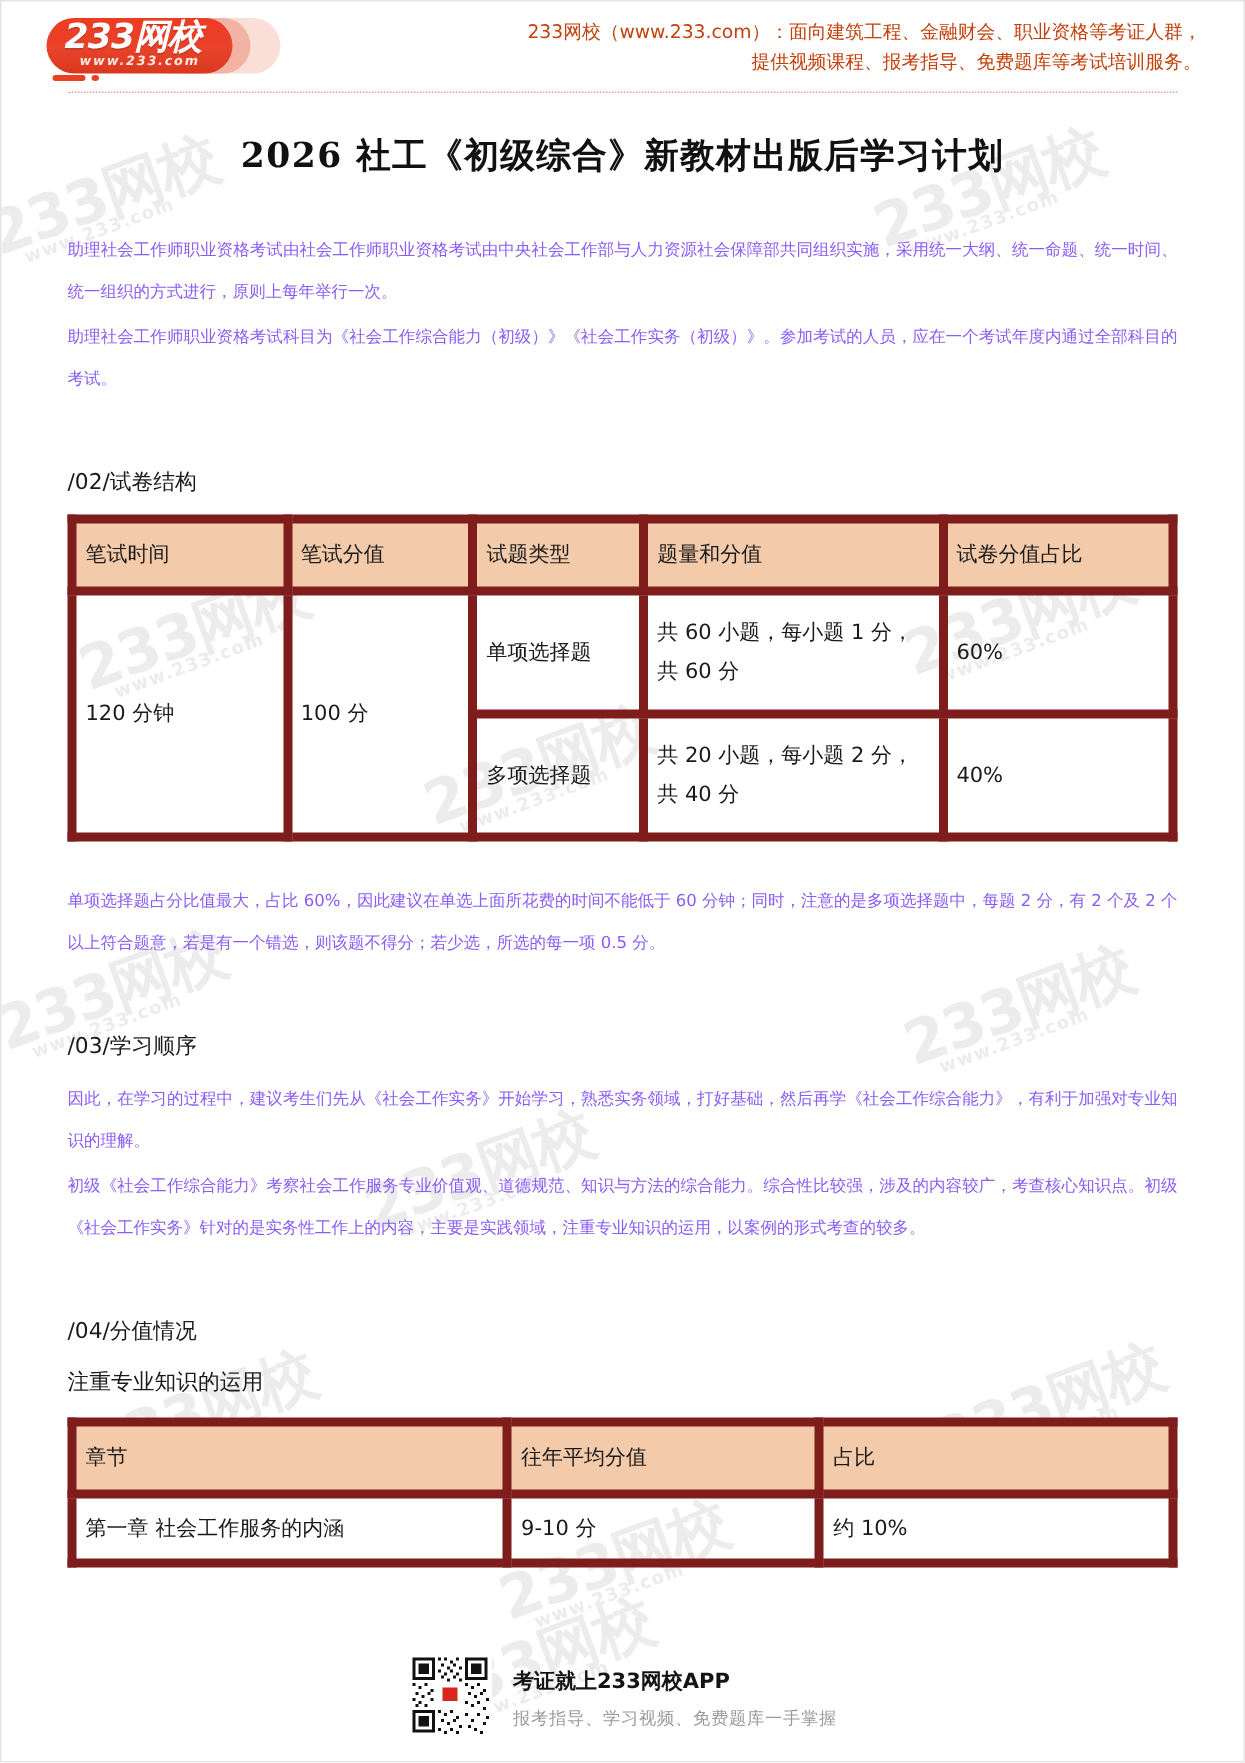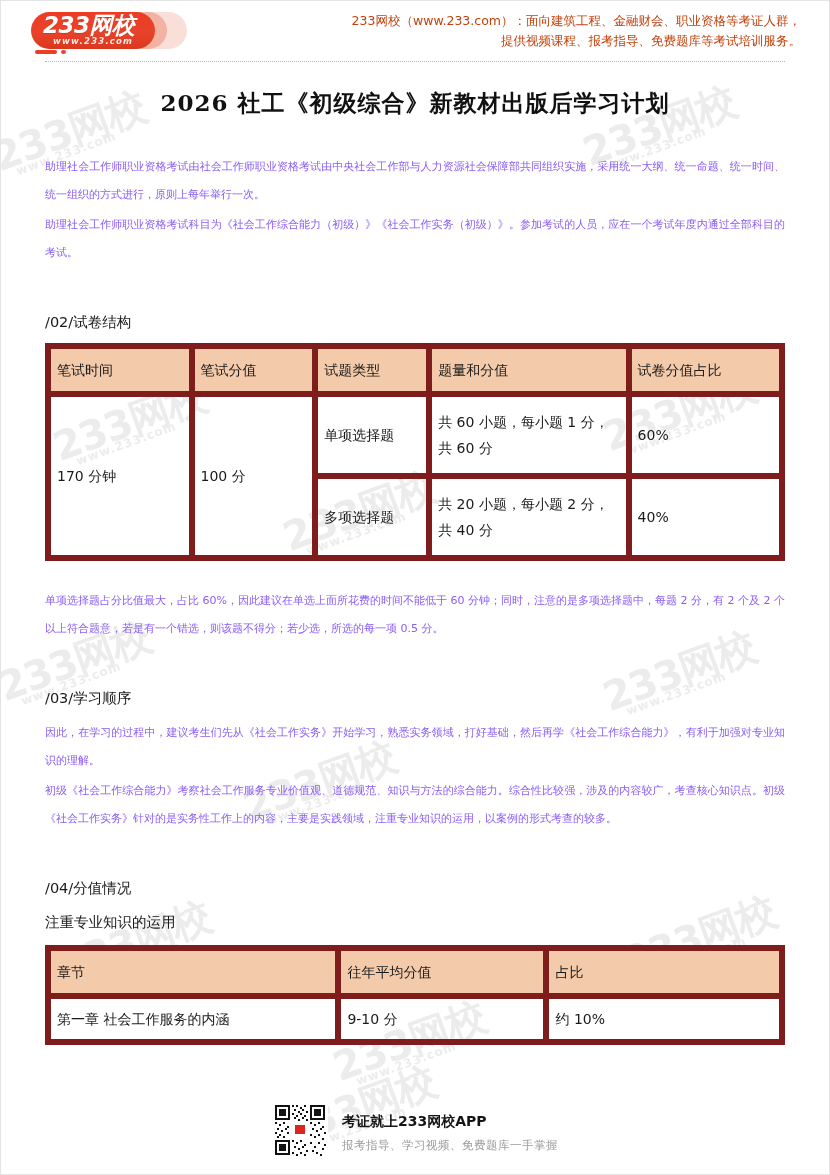--- a/index.html
+++ b/index.html
@@ -326,21 +326,21 @@
         <tr>
           <th style="width:19.5%">笔试时间</th>
           <th style="width:16.5%">笔试分值</th>
           <th style="width:15%">试题类型</th>
           <th style="width:28%">题量和分值</th>
           <th style="width:21%">试卷分值占比</th>
         </tr>
       </thead>
       <tbody>
         <tr>
-          <td rowspan="2">170 分钟</td>
+          <td rowspan="2">120 分钟</td>
           <td rowspan="2">100 分</td>
           <td class="tall">单项选择题</td>
           <td class="tall">共 60 小题，每小题 1 分，共 60 分</td>
           <td class="tall">60%</td>
         </tr>
         <tr>
           <td class="tall">多项选择题</td>
           <td class="tall">共 20 小题，每小题 2 分，共 40 分</td>
           <td class="tall">40%</td>
         </tr>

